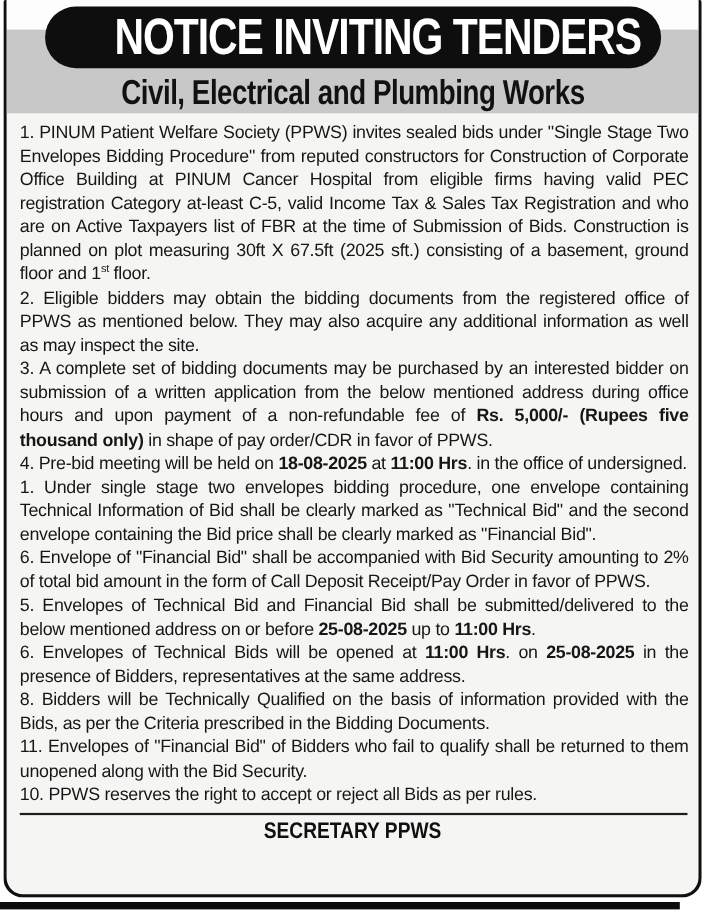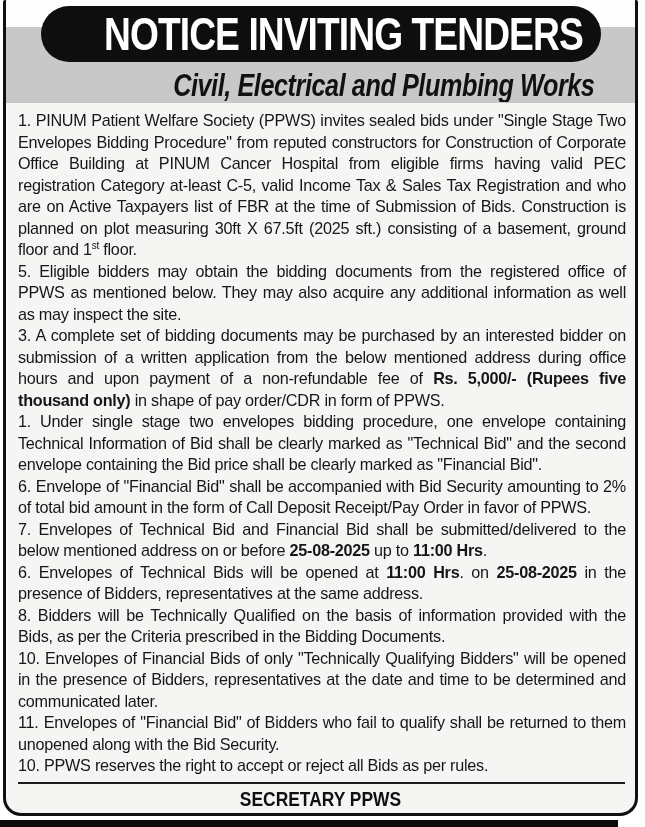--- a/index.html
+++ b/index.html
@@ -56,22 +56,21 @@
     letter-spacing: -1px;
     white-space: nowrap;
     transform: scale(0.93, 1.16);
     transform-origin: center;
   }
   .subtitle {
     position: absolute;
     bottom: 1px;
     left: 0;
     width: 100%;
-    text-align: right;
-    font-style: italic;
+    text-align: center;
   }
   .subtitle .subtitle-text {
     display: inline-block;
     color: #111111;
     font-weight: bold;
     font-size: 30px;
     letter-spacing: -0.5px;
     white-space: nowrap;
     transform: scale(0.84, 1.05);
     transform-origin: center;
@@ -130,28 +129,28 @@
       <div class="pill">
         <span class="title-text">NOTICE INVITING TENDERS</span>
       </div>
       <div class="subtitle">
         <span class="subtitle-text">Civil, Electrical and Plumbing Works</span>
       </div>
     </div>
 
     <div class="body-text">
         <p><span>1. PINUM Patient Welfare Society (PPWS) invites sealed bids under "Single Stage Two Envelopes Bidding Procedure" from reputed constructors for Construction of Corporate Office Building at PINUM Cancer Hospital from eligible firms having valid PEC registration Category at-least C-5, valid Income Tax &amp; Sales Tax Registration and who are on Active Taxpayers list of FBR at the time of Submission of Bids. Construction is planned on plot measuring 30ft X 67.5ft (2025 sft.) consisting of a basement, ground floor and 1</span><sup>st</sup><span> floor.</span></p>
-        <p><span>5. Eligible bidders may obtain the bidding documents from the registered office of PPWS as mentioned below. They may also acquire any additional information as well as may inspect the site.</span></p>
-        <p><span>3. A complete set of bidding documents may be purchased by an interested bidder on submission of a written application from the below mentioned address during office hours and upon payment of a non-refundable fee of </span><b>Rs. 5,000/- (Rupees five thousand only)</b><span> in shape of pay order/CDR in form of PPWS.</span></p>
+        <p><span>2. Eligible bidders may obtain the bidding documents from the registered office of PPWS as mentioned below. They may also acquire any additional information as well as may inspect the site.</span></p>
+        <p><span>3. A complete set of bidding documents may be purchased by an interested bidder on submission of a written application from the below mentioned address during office hours and upon payment of a non-refundable fee of </span><b>Rs. 5,000/- (Rupees five thousand only)</b><span> in shape of pay order/CDR in favor of PPWS.</span></p>
+        <p><span>4. Pre-bid meeting will be held on </span><b>18-08-2025</b><span> at </span><b>11:00 Hrs</b><span>. in the office of undersigned.</span></p>
         <p><span>1. Under single stage two envelopes bidding procedure, one envelope containing Technical Information of Bid shall be clearly marked as "Technical Bid" and the second envelope containing the Bid price shall be clearly marked as "Financial Bid".</span></p>
         <p><span>6. Envelope of "Financial Bid" shall be accompanied with Bid Security amounting to 2% of total bid amount in the form of Call Deposit Receipt/Pay Order in favor of PPWS.</span></p>
-        <p><span>7. Envelopes of Technical Bid and Financial Bid shall be submitted/delivered to the below mentioned address on or before </span><b>25-08-2025</b><span> up to </span><b>11:00 Hrs</b><span>.</span></p>
+        <p><span>5. Envelopes of Technical Bid and Financial Bid shall be submitted/delivered to the below mentioned address on or before </span><b>25-08-2025</b><span> up to </span><b>11:00 Hrs</b><span>.</span></p>
         <p><span>6. Envelopes of Technical Bids will be opened at </span><b>11:00 Hrs</b><span>. on </span><b>25-08-2025</b><span> in the presence of Bidders, representatives at the same address.</span></p>
         <p><span>8. Bidders will be Technically Qualified on the basis of information provided with the Bids, as per the Criteria prescribed in the Bidding Documents.</span></p>
-        <p><span>10. Envelopes of Financial Bids of only "Technically Qualifying Bidders" will be opened in the presence of Bidders, representatives at the date and time to be determined and communicated later.</span></p>
         <p><span>11. Envelopes of "Financial Bid" of Bidders who fail to qualify shall be returned to them unopened along with the Bid Security.</span></p>
         <p><span>10. PPWS reserves the right to accept or reject all Bids as per rules.</span></p>
       </div>
 
     <div class="divider"></div>
 
     <div class="footer">
       <span class="footer-line">SECRETARY PPWS</span>
 
     </div>

